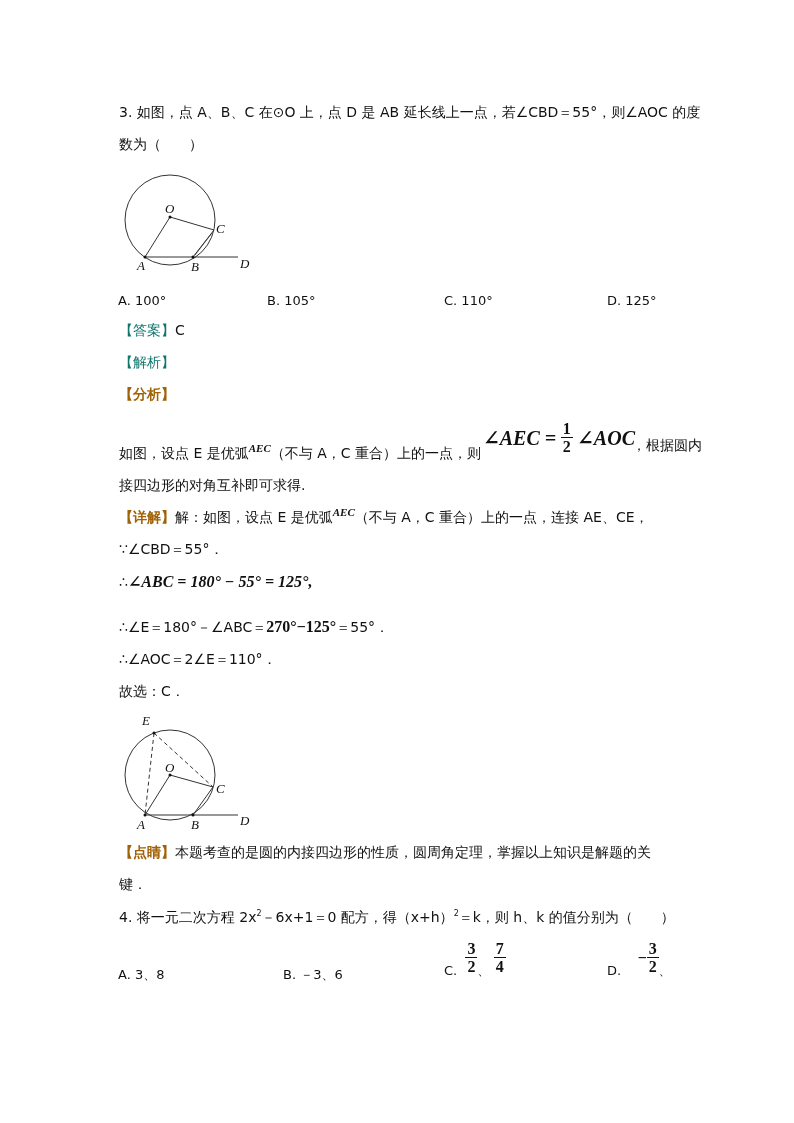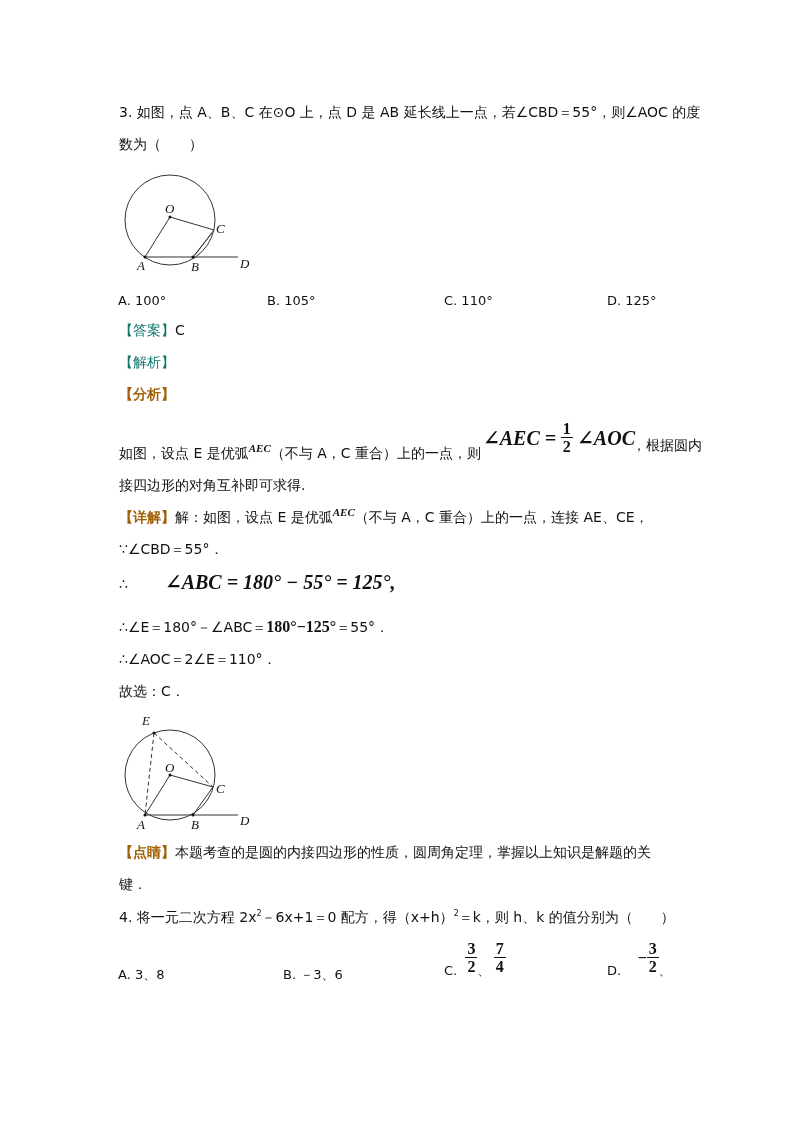--- a/index.html
+++ b/index.html
@@ -64,24 +64,24 @@
   <span class="math" style="font-size:20px; vertical-align:middle;">∠AOC</span>
 </div>
 <div class="ln" style="left:632px; top:436px;">，根据圆内</div>
 <div class="ln" style="top:476px;">接四边形的对角互补即可求得.</div>
 
 <div class="ln" style="top:508px;">
   <span class="lbl-black">【详解】</span><span>解：如图，设点 E 是优弧</span><span class="arc-label">AEC</span><span>（不与 A，C 重合）上的一点，连接 AE、CE，</span>
 </div>
 <div class="ln" style="top:540px;">∵∠CBD＝55°．</div>
 <div class="ln" style="top:573px;">
-  <span>∴</span><span class="math" style="font-size:20px;margin-left:37px;">∠ABC = 180° − 55° = 125°,</span>
+  <span>∴</span><span class="math" style="font-size:16px;">∠ABC = 180° − 55° = 125°,</span>
 </div>
 <div class="ln" style="top:618px;">
-  <span>∴∠E＝180°－∠ABC＝</span><span class="mathn" style="font-size:16px;">180°−125°</span><span>＝55°．</span>
+  <span>∴∠E＝180°－∠ABC＝</span><span class="mathn" style="font-size:16px;">270°−125°</span><span>＝55°．</span>
 </div>
 <div class="ln" style="top:650px;">∴∠AOC＝2∠E＝110°．</div>
 <div class="ln" style="top:682px;">故选：C．</div>
 
 <svg style="position:absolute; left:110px; top:705px;" width="160" height="130" viewBox="0 0 160 130">
   <circle cx="60" cy="70" r="45" fill="none" stroke="#333" stroke-width="1"></circle>
   <line x1="35" y1="110" x2="128" y2="110" stroke="#333" stroke-width="1"></line>
   <line x1="60" y1="70" x2="35" y2="110" stroke="#333" stroke-width="1"></line>
   <line x1="60" y1="70" x2="103" y2="82" stroke="#333" stroke-width="1"></line>
   <line x1="103" y1="82" x2="83" y2="110" stroke="#333" stroke-width="1"></line>

